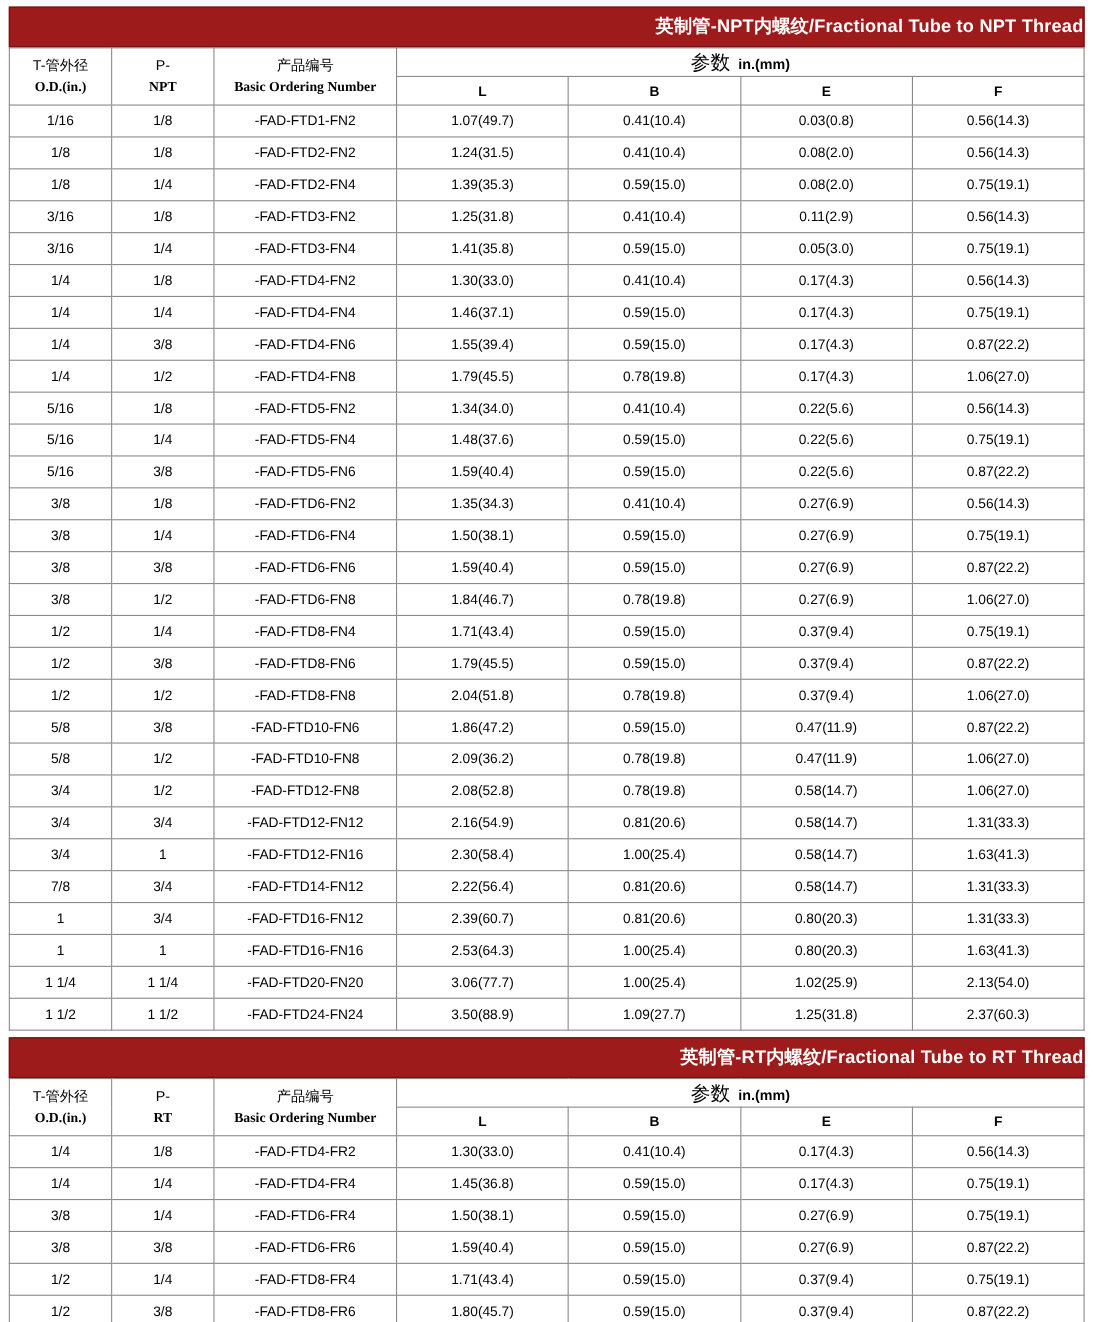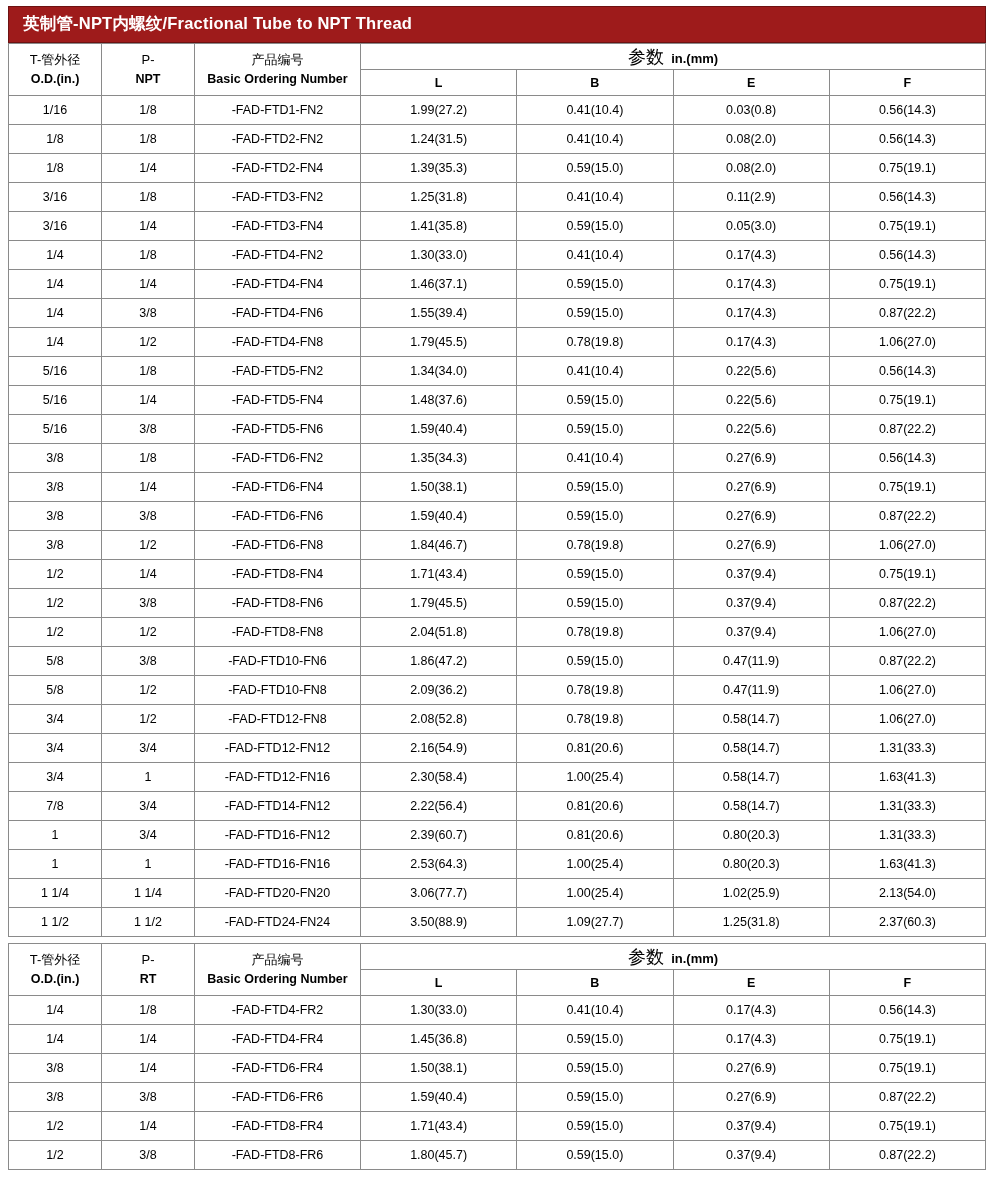--- a/index.html
+++ b/index.html
@@ -22,20 +22,21 @@
   }
   .section-title {
     background: #9e1b1b;
     color: #ffffff;
     font-size: 16.5px;
     font-weight: bold;
     padding: 6px 0 7px 14px;
     border: 1px solid #6d1212;
     box-sizing: border-box;
     letter-spacing: 0.2px;
+    text-align: right;
   }
   table {
     border-collapse: collapse;
     width: 978px;
     table-layout: fixed;
   }
   td, th {
     border: 1px solid #8a8a8a;
     font-size: 12.5px;
     text-align: center;
@@ -47,21 +48,21 @@
   }
   th {
     font-weight: bold;
     font-size: 12.5px;
     height: 25px;
   }
   .hdr-stack {
     line-height: 1.45;
   }
   .hdr-stack .l1 { display: block; font-weight: normal; font-size: 13px; }
-  .hdr-stack .l2 { display: block; font-weight: bold; font-size: 12.5px; }
+  .hdr-stack .l2 { display: block; font-weight: bold; font-size: 12.5px; font-family: Liberation Serif, serif; }
   .col-od { width: 92px; }
   .col-npt { width: 92px; }
   .col-num { width: 165px; }
   .col-param { width: 157px; }
   .param-head {
     font-weight: bold;
     font-size: 13px;
   }
   .param-head .cnlab { font-weight: normal; font-size: 18px; }
   .ordering {
@@ -98,21 +99,21 @@
               <th class="col-param">B</th>
               <th class="col-param">E</th>
               <th class="col-param">F</th>
             </tr>
           </thead>
           <tbody>
             <tr>
               <td class="col-od">1/16</td>
               <td class="col-npt">1/8</td>
               <td class="col-num ordering">-FAD-FTD1-FN2</td>
-              <td class="col-param">1.99(27.2)</td>
+              <td class="col-param">1.07(49.7)</td>
               <td class="col-param">0.41(10.4)</td>
               <td class="col-param">0.03(0.8)</td>
               <td class="col-param">0.56(14.3)</td>
             </tr>
             <tr>
               <td class="col-od">1/8</td>
               <td class="col-npt">1/8</td>
               <td class="col-num ordering">-FAD-FTD2-FN2</td>
               <td class="col-param">1.24(31.5)</td>
               <td class="col-param">0.41(10.4)</td>
@@ -360,20 +361,21 @@
               <td class="col-param">3.50(88.9)</td>
               <td class="col-param">1.09(27.7)</td>
               <td class="col-param">1.25(31.8)</td>
               <td class="col-param">2.37(60.3)</td>
             </tr>
           </tbody>
         </table>
       </div>
       <div class="spacer"></div>
       <div class="section">
+        <div class="section-title">英制管-RT内螺纹/Fractional Tube to RT Thread</div>
         <table>
           <thead>
             <tr>
               <th class="col-od hdr-stack" rowspan="2">
                 <span class="l1">T-管外径</span>
                 <span class="l2">O.D.(in.)</span>
               </th>
               <th class="col-npt hdr-stack" rowspan="2">
                 <span class="l1">P-</span>
                 <span class="l2">RT</span>

